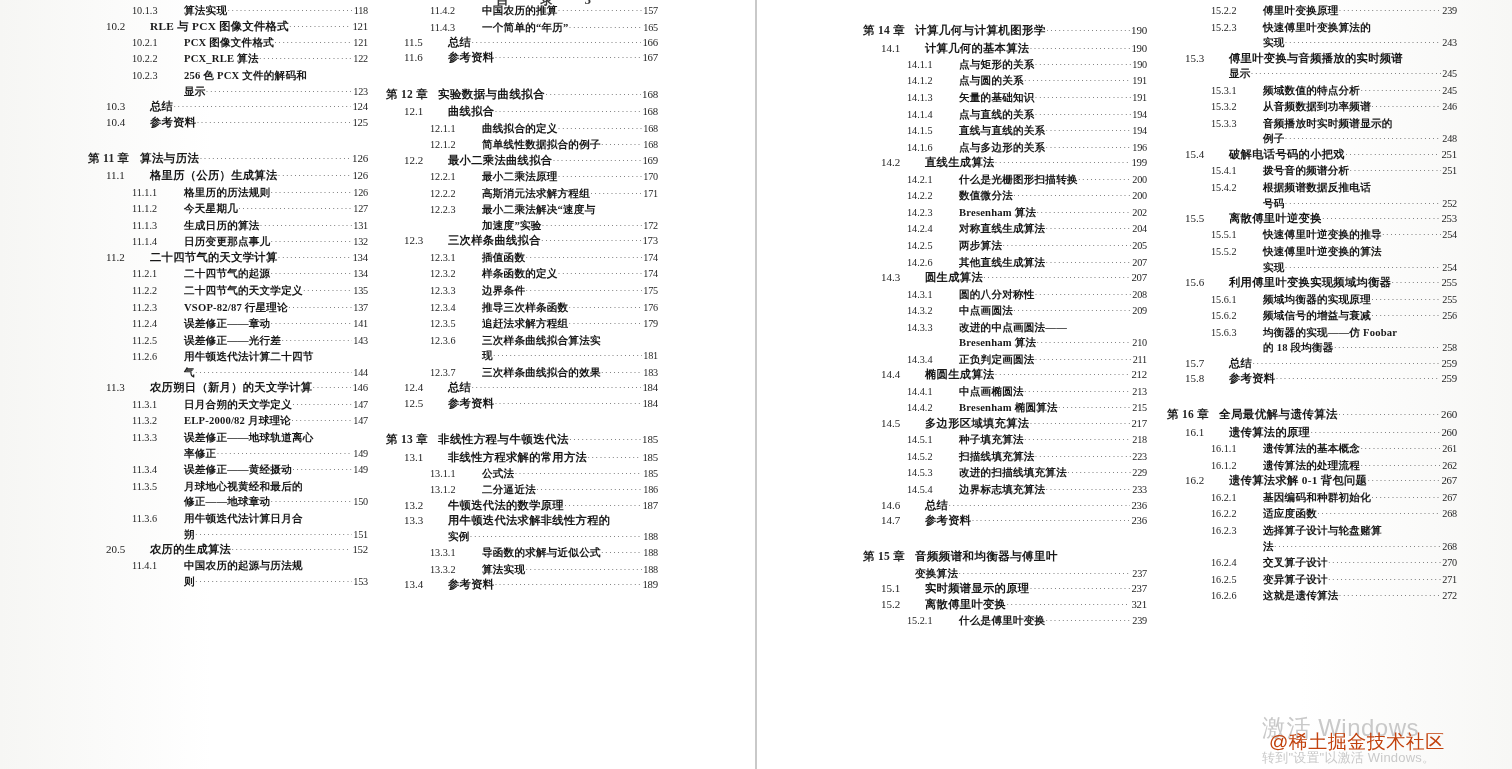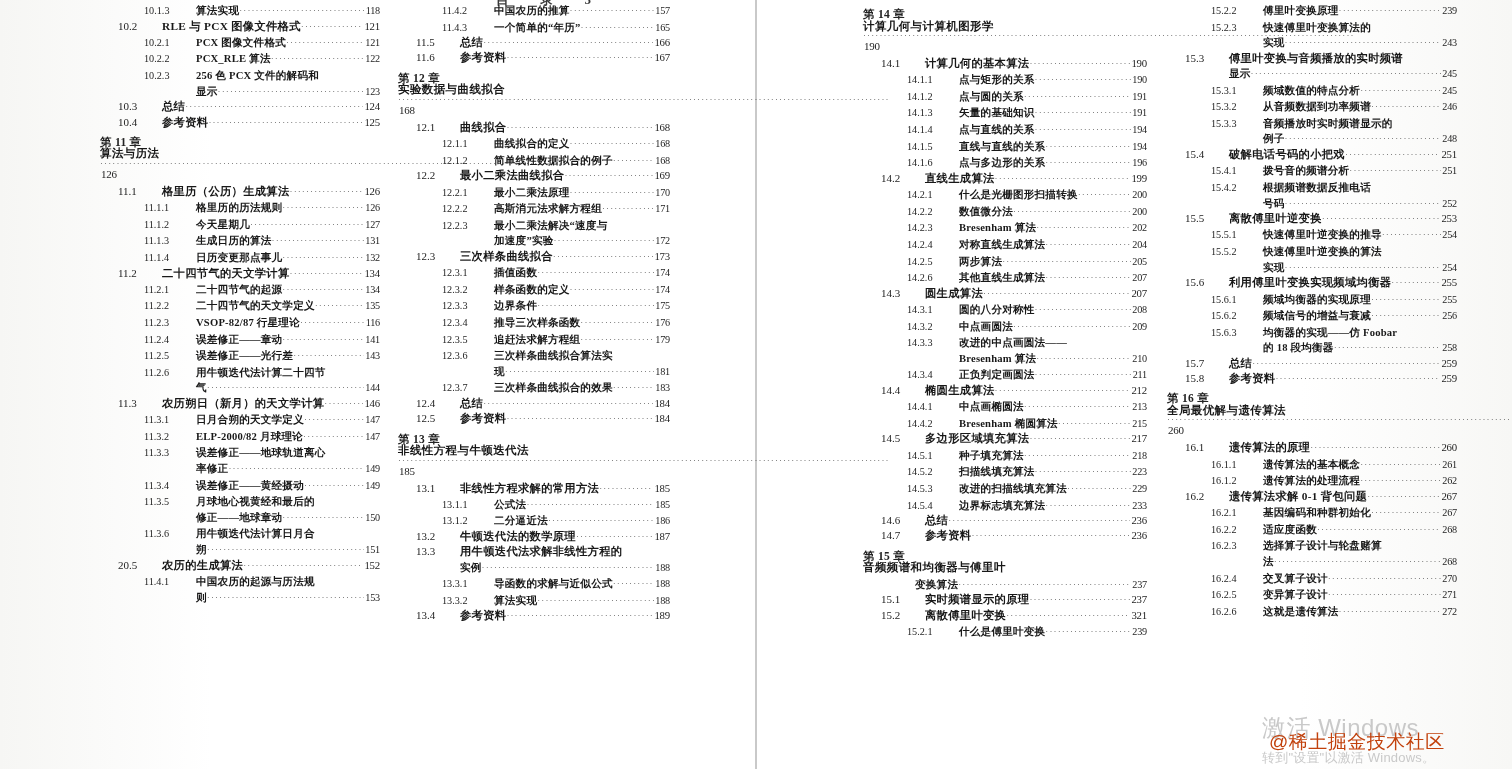--- a/index.html
+++ b/index.html
@@ -36,21 +36,21 @@
   .running-head{
     position:absolute;
     left:496px; top:-9px;
     font-size:13px; letter-spacing:14px;
     color:#3a3a3a; font-weight:bold;
     white-space:nowrap;
   }
 
   
   .page-half{ position:absolute; top:0; height:769px; }
-  .page-left { left:12px;   width:850px; }
+  .page-left { left:0px;   width:850px; }
   .page-right{ left:757px; width:755px; }
 
   
   .toc-col{
     position:absolute; top:0;
     font-size:10.5px;
     line-height:1;
     color:#1d1d1d;
   }
   .col-a{ left:88px;  width:280px; }
@@ -89,21 +89,21 @@
   .pg{
     flex:0 0 auto;
     text-align:right;
     padding-left:1px;
     color:#232323;
     letter-spacing:-0.2px;
   }
 
   
   
-  .lv-ch{ margin-top:9px; margin-bottom:6px;flex-direction:column; }
+  .lv-ch{ margin-top:25px; margin-bottom:6px; }
   .lv-ch .num{ width:52px; font-weight:bold; font-size:11.5px; letter-spacing:.3px;}
   .lv-ch .ttl{ font-weight:bold; font-size:11.5px; letter-spacing:.4px; }
   .lv-ch .pg { font-size:11px; font-weight:normal; }
 
   
   .lv-s{ margin-top:4px; }
   .lv-s .num{ width:44px; margin-left:18px; font-size:11px; }
   .lv-s .ttl{ font-size:11.3px; letter-spacing:.3px; }
   .lv-s .pg { font-size:10.8px; }
 
@@ -255,21 +255,21 @@
         <div class="entry lv-ss">
           <span class="num">11.2.2</span>
           <span class="ttl">二十四节气的天文学定义</span>
           <span class="dots">························································································································</span>
           <span class="pg">135</span>
         </div>
         <div class="entry lv-ss">
           <span class="num">11.2.3</span>
           <span class="ttl">VSOP-82/87 行星理论</span>
           <span class="dots">························································································································</span>
-          <span class="pg">116</span>
+          <span class="pg">137</span>
         </div>
         <div class="entry lv-ss">
           <span class="num">11.2.4</span>
           <span class="ttl">误差修正——章动</span>
           <span class="dots">························································································································</span>
           <span class="pg">141</span>
         </div>
         <div class="entry lv-ss">
           <span class="num">11.2.5</span>
           <span class="ttl">误差修正——光行差</span>

